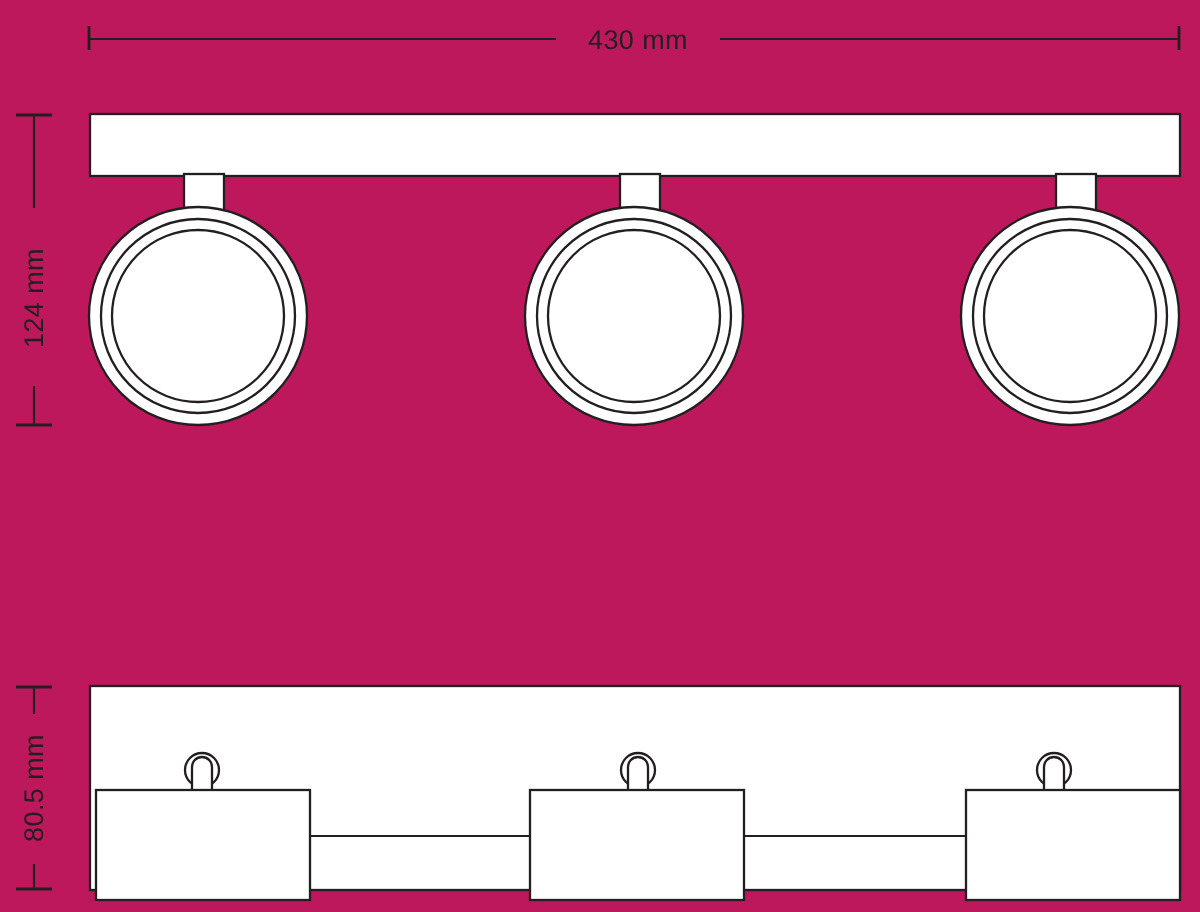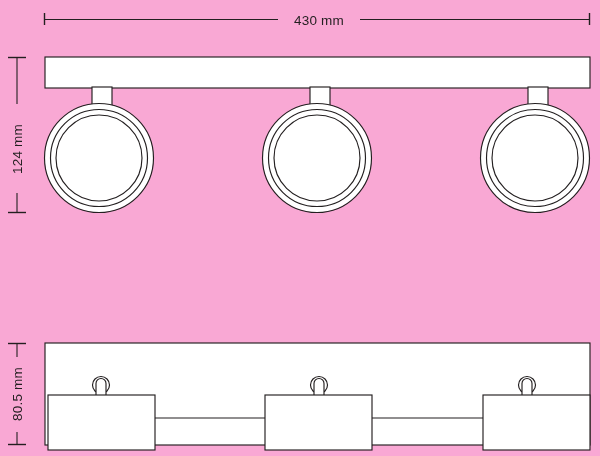--- a/index.html
+++ b/index.html
@@ -10,21 +10,21 @@
   body {
     width: 600px;
     height: 456px;
     font-family: "Liberation Sans", sans-serif;
     overflow: hidden;
   }
   #drawing-root {
     position: relative;
     width: 600px;
     height: 456px;
-    background: #f9a8d4;
+    background: #be185d;
   }
   svg.tech-drawing {
     display: block;
     width: 600px;
     height: 456px;
   }
   .outline {
     fill: #ffffff;
     stroke: #231f20;
     stroke-width: 1.15;

